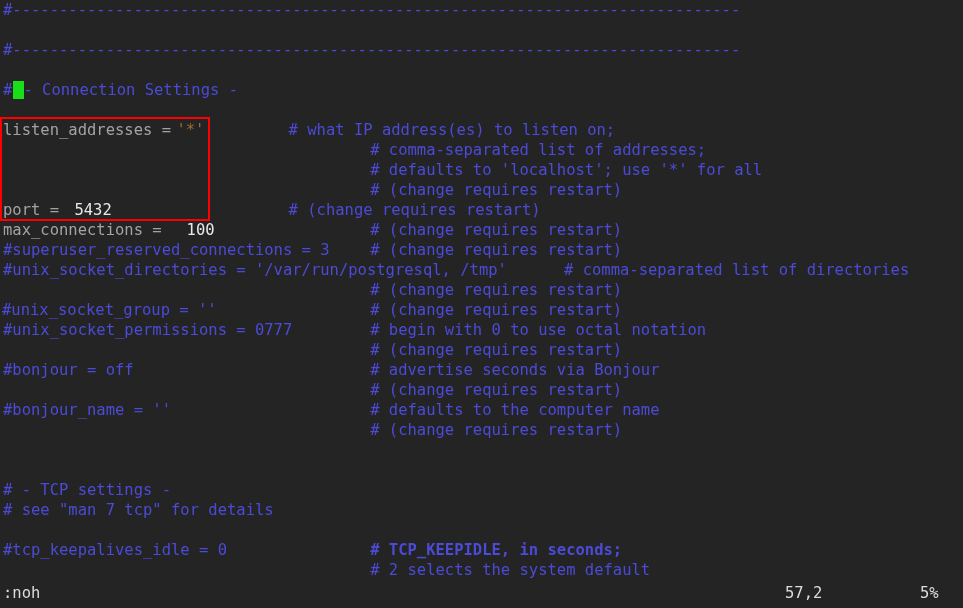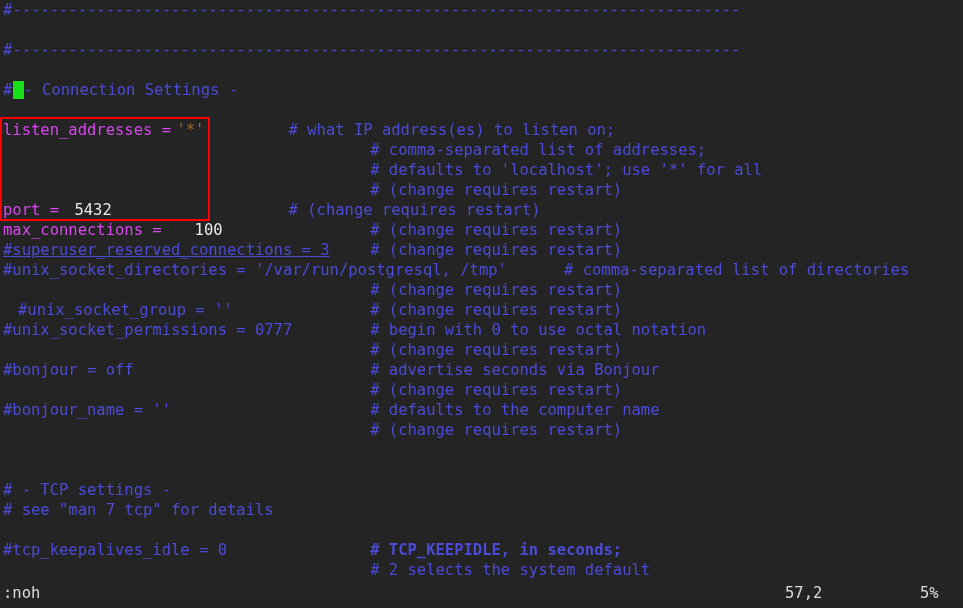--- a/index.html
+++ b/index.html
@@ -38,21 +38,21 @@
   }
   .seg {
     position: absolute;
     top: 0;
     white-space: pre;
     font-family: "DejaVu Sans Mono", "Liberation Mono", monospace;
     font-size: 15.5px;
     line-height: 20px;
   }
   .c-comment { color: #4b4bd8; }
-  .c-code    { color: #d946ef; }
+  .c-code    { color: #a3a3a3; }
   .c-string  { color: #9c6833; }
   .c-number  { color: #e8e8e8; }
 
   #cursor {
     position: absolute;
     background: #18e018;
     width: 11px;
     height: 18px;
   }
   #annot-box {
@@ -88,25 +88,25 @@
       <div class="line" style="top: 0px; position: absolute; left: 0px; width: 963px;"><span class="seg c-comment" style="left: 3px;">#------------------------------------------------------------------------------</span></div>
       <div class="line" style="top: 40px; position: absolute; left: 0px; width: 963px;"><span class="seg c-comment" style="left: 3px;">#------------------------------------------------------------------------------</span></div>
       <div class="line" style="top: 60px; position: absolute; left: 0px; width: 963px;"></div>
       <div class="line" style="top: 80px; position: absolute; left: 0px; width: 963px;"><span class="seg c-comment" style="left: 3px;">#</span><span class="seg c-comment" style="left: 23.4px;">- Connection Settings -</span></div>
       <div class="line" style="top: 100px; position: absolute; left: 0px; width: 963px;"></div>
       <div class="line" style="top: 120px; position: absolute; left: 0px; width: 963px;"><span class="seg c-code" style="left: 3px;">listen_addresses = </span><span class="seg c-string" style="left: 176.4px;">'*'</span><span class="seg c-comment" style="left: 288.6px;"># what IP address(es) to listen on;</span></div>
       <div class="line" style="top: 140px; position: absolute; left: 0px; width: 963px;"><span class="seg c-comment" style="left: 370.2px;"># comma-separated list of addresses;</span></div>
       <div class="line" style="top: 160px; position: absolute; left: 0px; width: 963px;"><span class="seg c-comment" style="left: 370.2px;"># defaults to 'localhost'; use '*' for all</span></div>
       <div class="line" style="top: 180px; position: absolute; left: 0px; width: 963px;"><span class="seg c-comment" style="left: 370.2px;"># (change requires restart)</span></div>
       <div class="line" style="top: 200px; position: absolute; left: 0px; width: 963px;"><span class="seg c-code" style="left: 3px;">port = </span><span class="seg c-number" style="left: 74.4px;">5432</span><span class="seg c-comment" style="left: 288.6px;"># (change requires restart)</span></div>
-      <div class="line" style="top: 220px; position: absolute; left: 0px; width: 963px;"><span class="seg c-code" style="left: 3px;">max_connections = </span><span class="seg c-number" style="left: 186.6px; margin-left: 8px;">100</span><span class="seg c-comment" style="left: 370.2px;"># (change requires restart)</span></div>
-      <div class="line" style="top: 240px; position: absolute; left: 0px; width: 963px;"><span class="seg c-comment" style="left: 3px; text-decoration: underline;">#superuser_reserved_connections = 3</span><span class="seg c-comment" style="left: 370.2px;"># (change requires restart)</span></div>
+      <div class="line" style="top: 220px; position: absolute; left: 0px; width: 963px;"><span class="seg c-code" style="left: 3px;">max_connections = </span><span class="seg c-number" style="left: 186.6px;">100</span><span class="seg c-comment" style="left: 370.2px;"># (change requires restart)</span></div>
+      <div class="line" style="top: 240px; position: absolute; left: 0px; width: 963px;"><span class="seg c-comment" style="left: 3px;">#superuser_reserved_connections = 3</span><span class="seg c-comment" style="left: 370.2px;"># (change requires restart)</span></div>
       <div class="line" style="top: 260px; position: absolute; left: 0px; width: 963px;"><span class="seg c-comment" style="left: 3px;">#unix_socket_directories = '/var/run/postgresql, /tmp'</span><span class="seg c-comment" style="left: 564px;"># comma-separated list of directories</span></div>
       <div class="line" style="top: 280px; position: absolute; left: 0px; width: 963px;"><span class="seg c-comment" style="left: 370.2px;"># (change requires restart)</span></div>
-      <div class="line" style="top: 300px; position: absolute; left: 0px; width: 963px;"><span class="seg c-comment" style="left: 18px; text-align: center;">#unix_socket_group = ''</span><span class="seg c-comment" style="left: 370.2px;"># (change requires restart)</span></div>
+      <div class="line" style="top: 300px; position: absolute; left: 0px; width: 963px;"><span class="seg c-comment" style="left: 2px; text-align: center;">#unix_socket_group = ''</span><span class="seg c-comment" style="left: 370.2px;"># (change requires restart)</span></div>
       <div class="line" style="top: 320px; position: absolute; left: 0px; width: 963px; text-align: right;"><span class="seg c-comment" style="left: 3px;">#unix_socket_permissions = 0777</span><span class="seg c-comment" style="left: 370.2px;"># begin with 0 to use octal notation</span></div>
       <div class="line" style="top: 340px; position: absolute; left: 0px; width: 963px;"><span class="seg c-comment" style="left: 370.2px;"># (change requires restart)</span></div>
       <div class="line" style="top: 360px; position: absolute; left: 0px; width: 963px;"><span class="seg c-comment" style="left: 3px;">#bonjour = off</span><span class="seg c-comment" style="left: 370.2px;"># advertise seconds via Bonjour</span></div>
       <div class="line" style="top: 380px; position: absolute; left: 0px; width: 963px;"><span class="seg c-comment" style="left: 370.2px;"># (change requires restart)</span></div>
       <div class="line" style="top: 400px; position: absolute; left: 0px; width: 963px;"><span class="seg c-comment" style="left: 3px;">#bonjour_name = ''</span><span class="seg c-comment" style="left: 370.2px;"># defaults to the computer name</span></div>
       <div class="line" style="top: 420px; position: absolute; left: 0px; width: 963px;"><span class="seg c-comment" style="left: 370.2px;"># (change requires restart)</span></div>
       <div class="line" style="top: 440px; position: absolute; left: 0px; width: 963px;"></div>
       <div class="line" style="top: 460px; position: absolute; left: 0px; width: 963px;"></div>
       <div class="line" style="top: 480px; position: absolute; left: 0px; width: 963px;"><span class="seg c-comment" style="left: 3px;"># - TCP settings -</span></div>
       <div class="line" style="top: 500px; position: absolute; left: 0px; width: 963px;"><span class="seg c-comment" style="left: 3px;"># see "man 7 tcp" for details</span></div>

